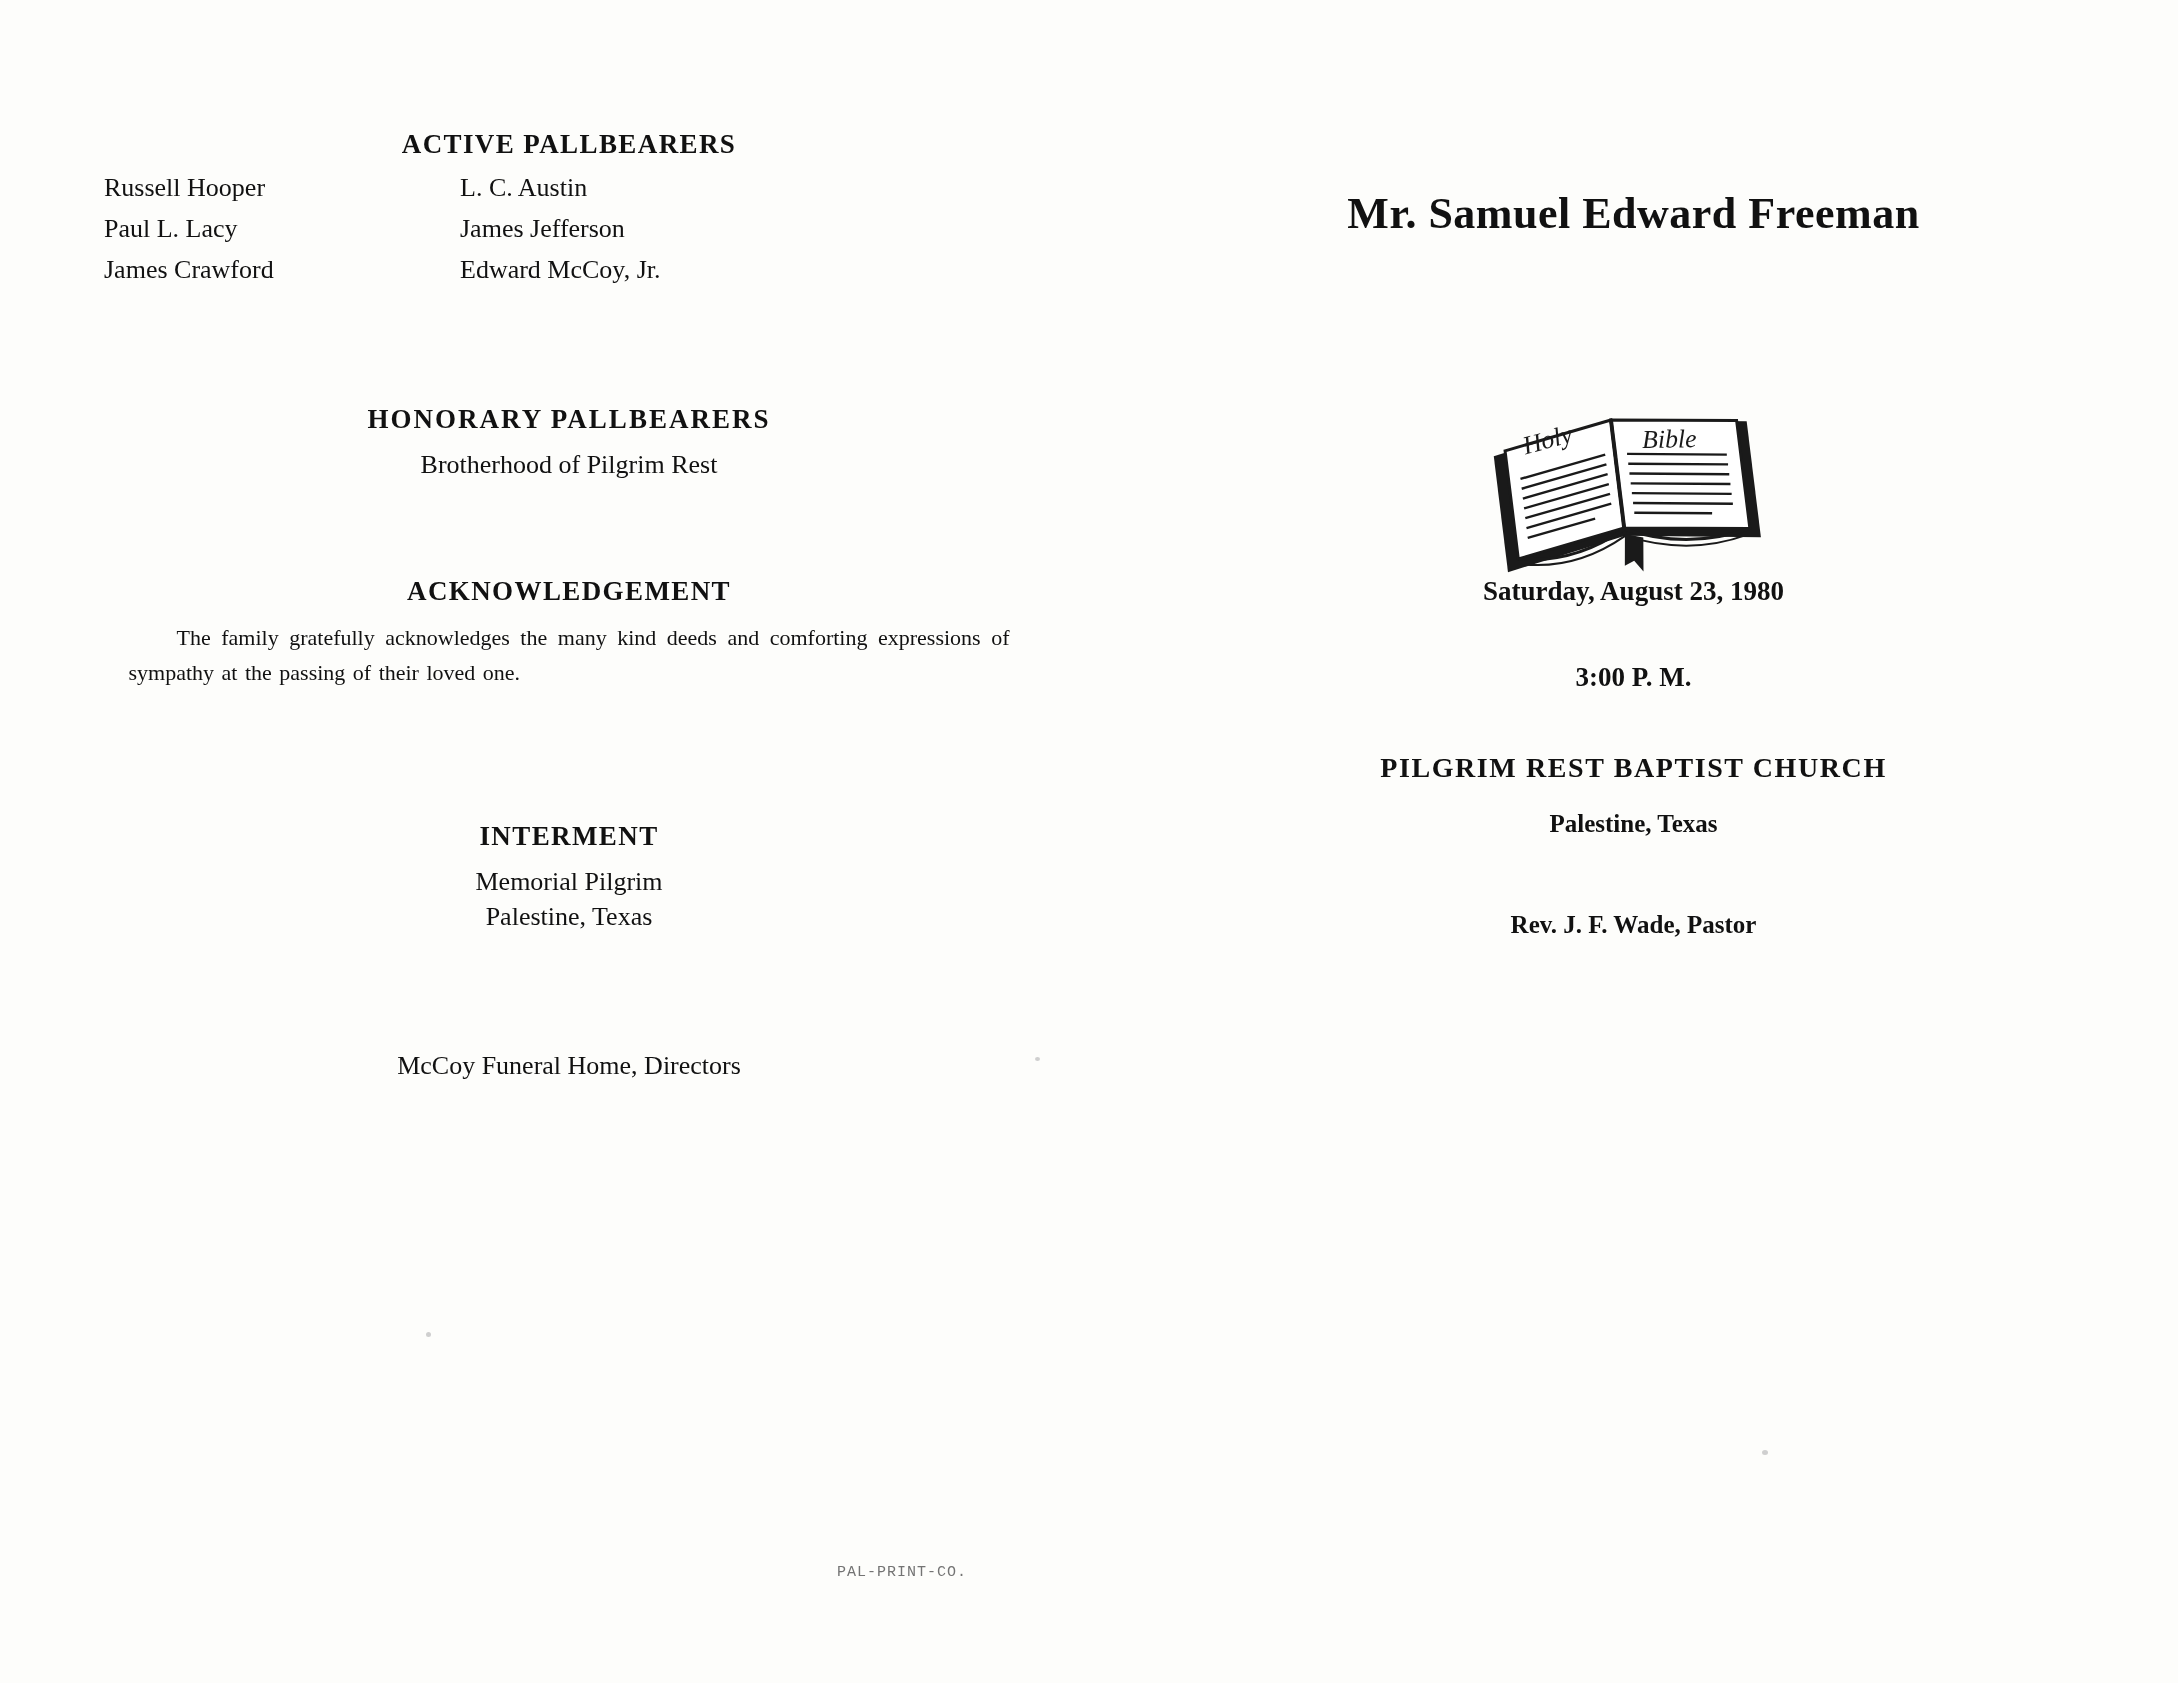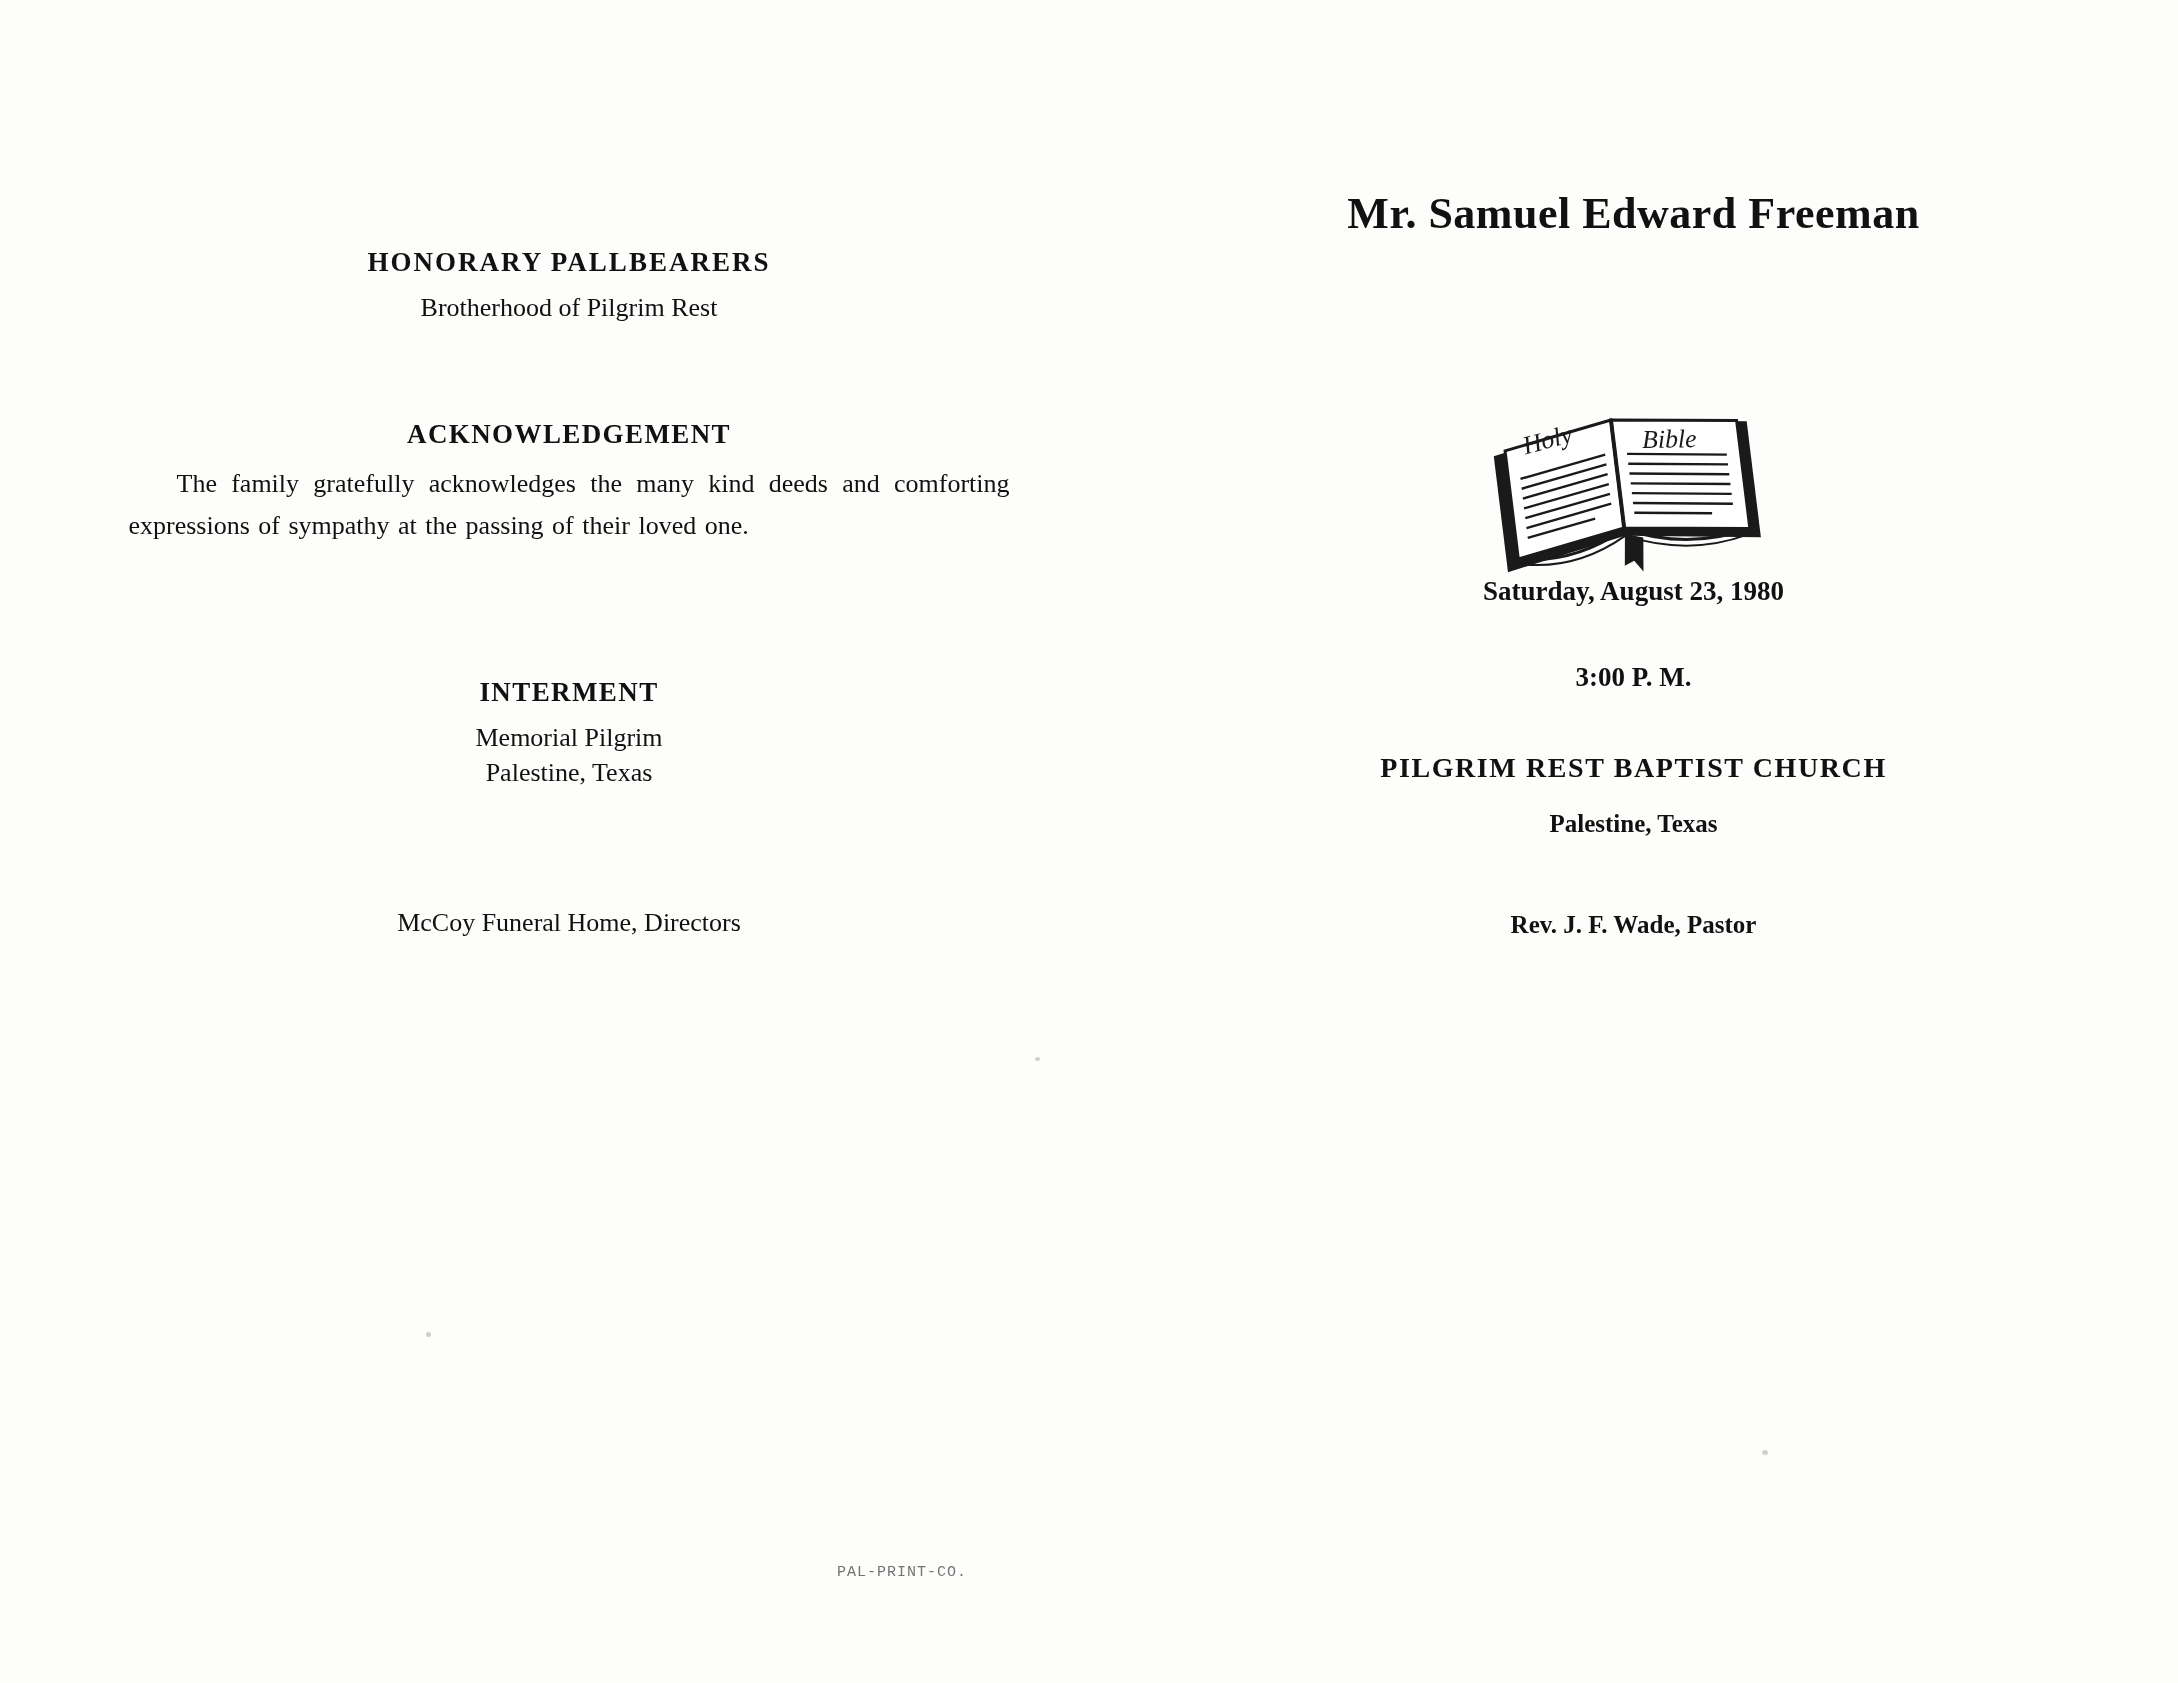--- a/index.html
+++ b/index.html
@@ -61,21 +61,21 @@
     white-space: nowrap;
   }
 
   .centered-line {
     text-align: center;
     font-size: 26px;
     line-height: 1.35;
   }
 
   .ack-body {
-    font-size: 26px;
+    font-size: 22px;
     line-height: 1.62;
     text-align: justify;
     text-align-last: left;
     width: 881px;
     margin: 13px auto;
     padding-left: 0px;
     word-spacing: 2px;
   }
   .ack-body .indent {
     display: inline-block;
@@ -165,20 +165,31 @@
     border-radius: 50%;
   }
 </style>
 </head>
 <body>
 
 <div class="page">
 
   <div class="left-panel">
 
+    <div class="section">
+      <div class="sec-head">ACTIVE PALLBEARERS</div>
+      <div class="pallbearers">
+        <div class="pb-name">Russell Hooper</div>
+        <div class="pb-name">L. C. Austin</div>
+        <div class="pb-name">Paul L. Lacy</div>
+        <div class="pb-name">James Jefferson</div>
+        <div class="pb-name">James Crawford</div>
+        <div class="pb-name">Edward McCoy, Jr.</div>
+      </div>
+    </div>
 
     <div class="gap-lg"></div>
 
     <div class="section">
       <div class="sec-head wide">HONORARY PALLBEARERS</div>
       <div class="centered-line">Brotherhood of Pilgrim Rest</div>
     </div>
 
     <div class="gap-lg"></div>
 

